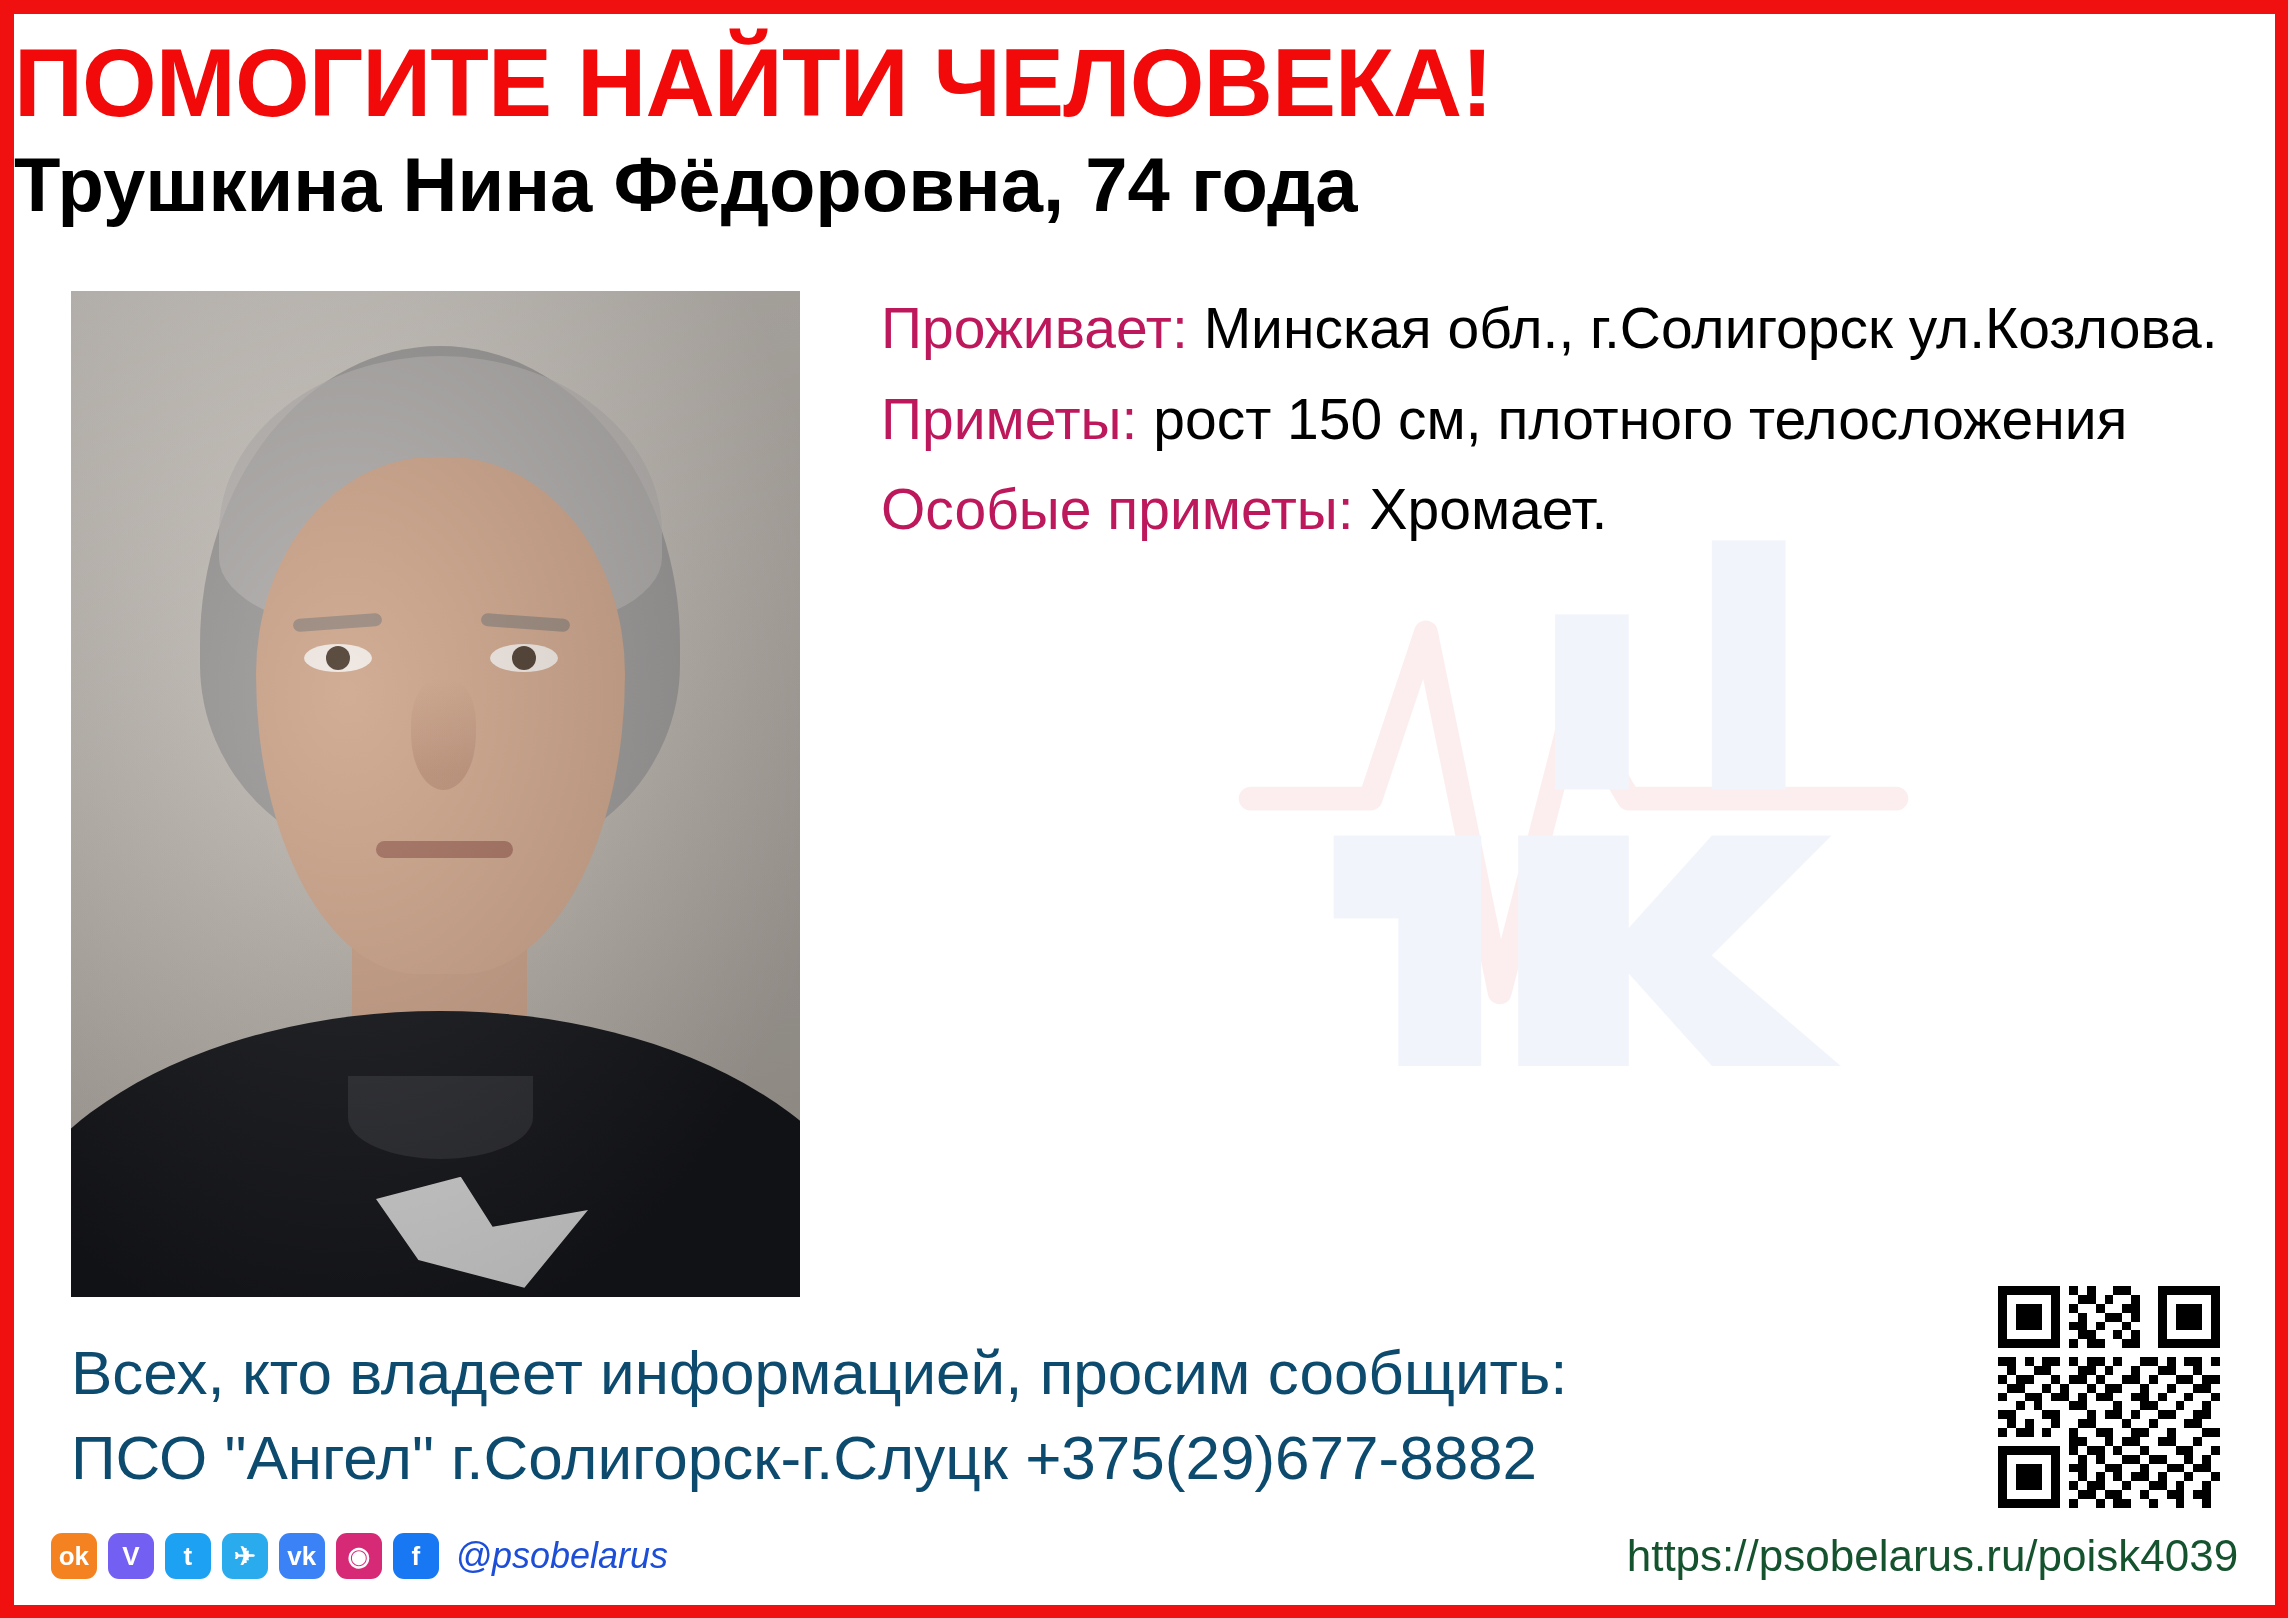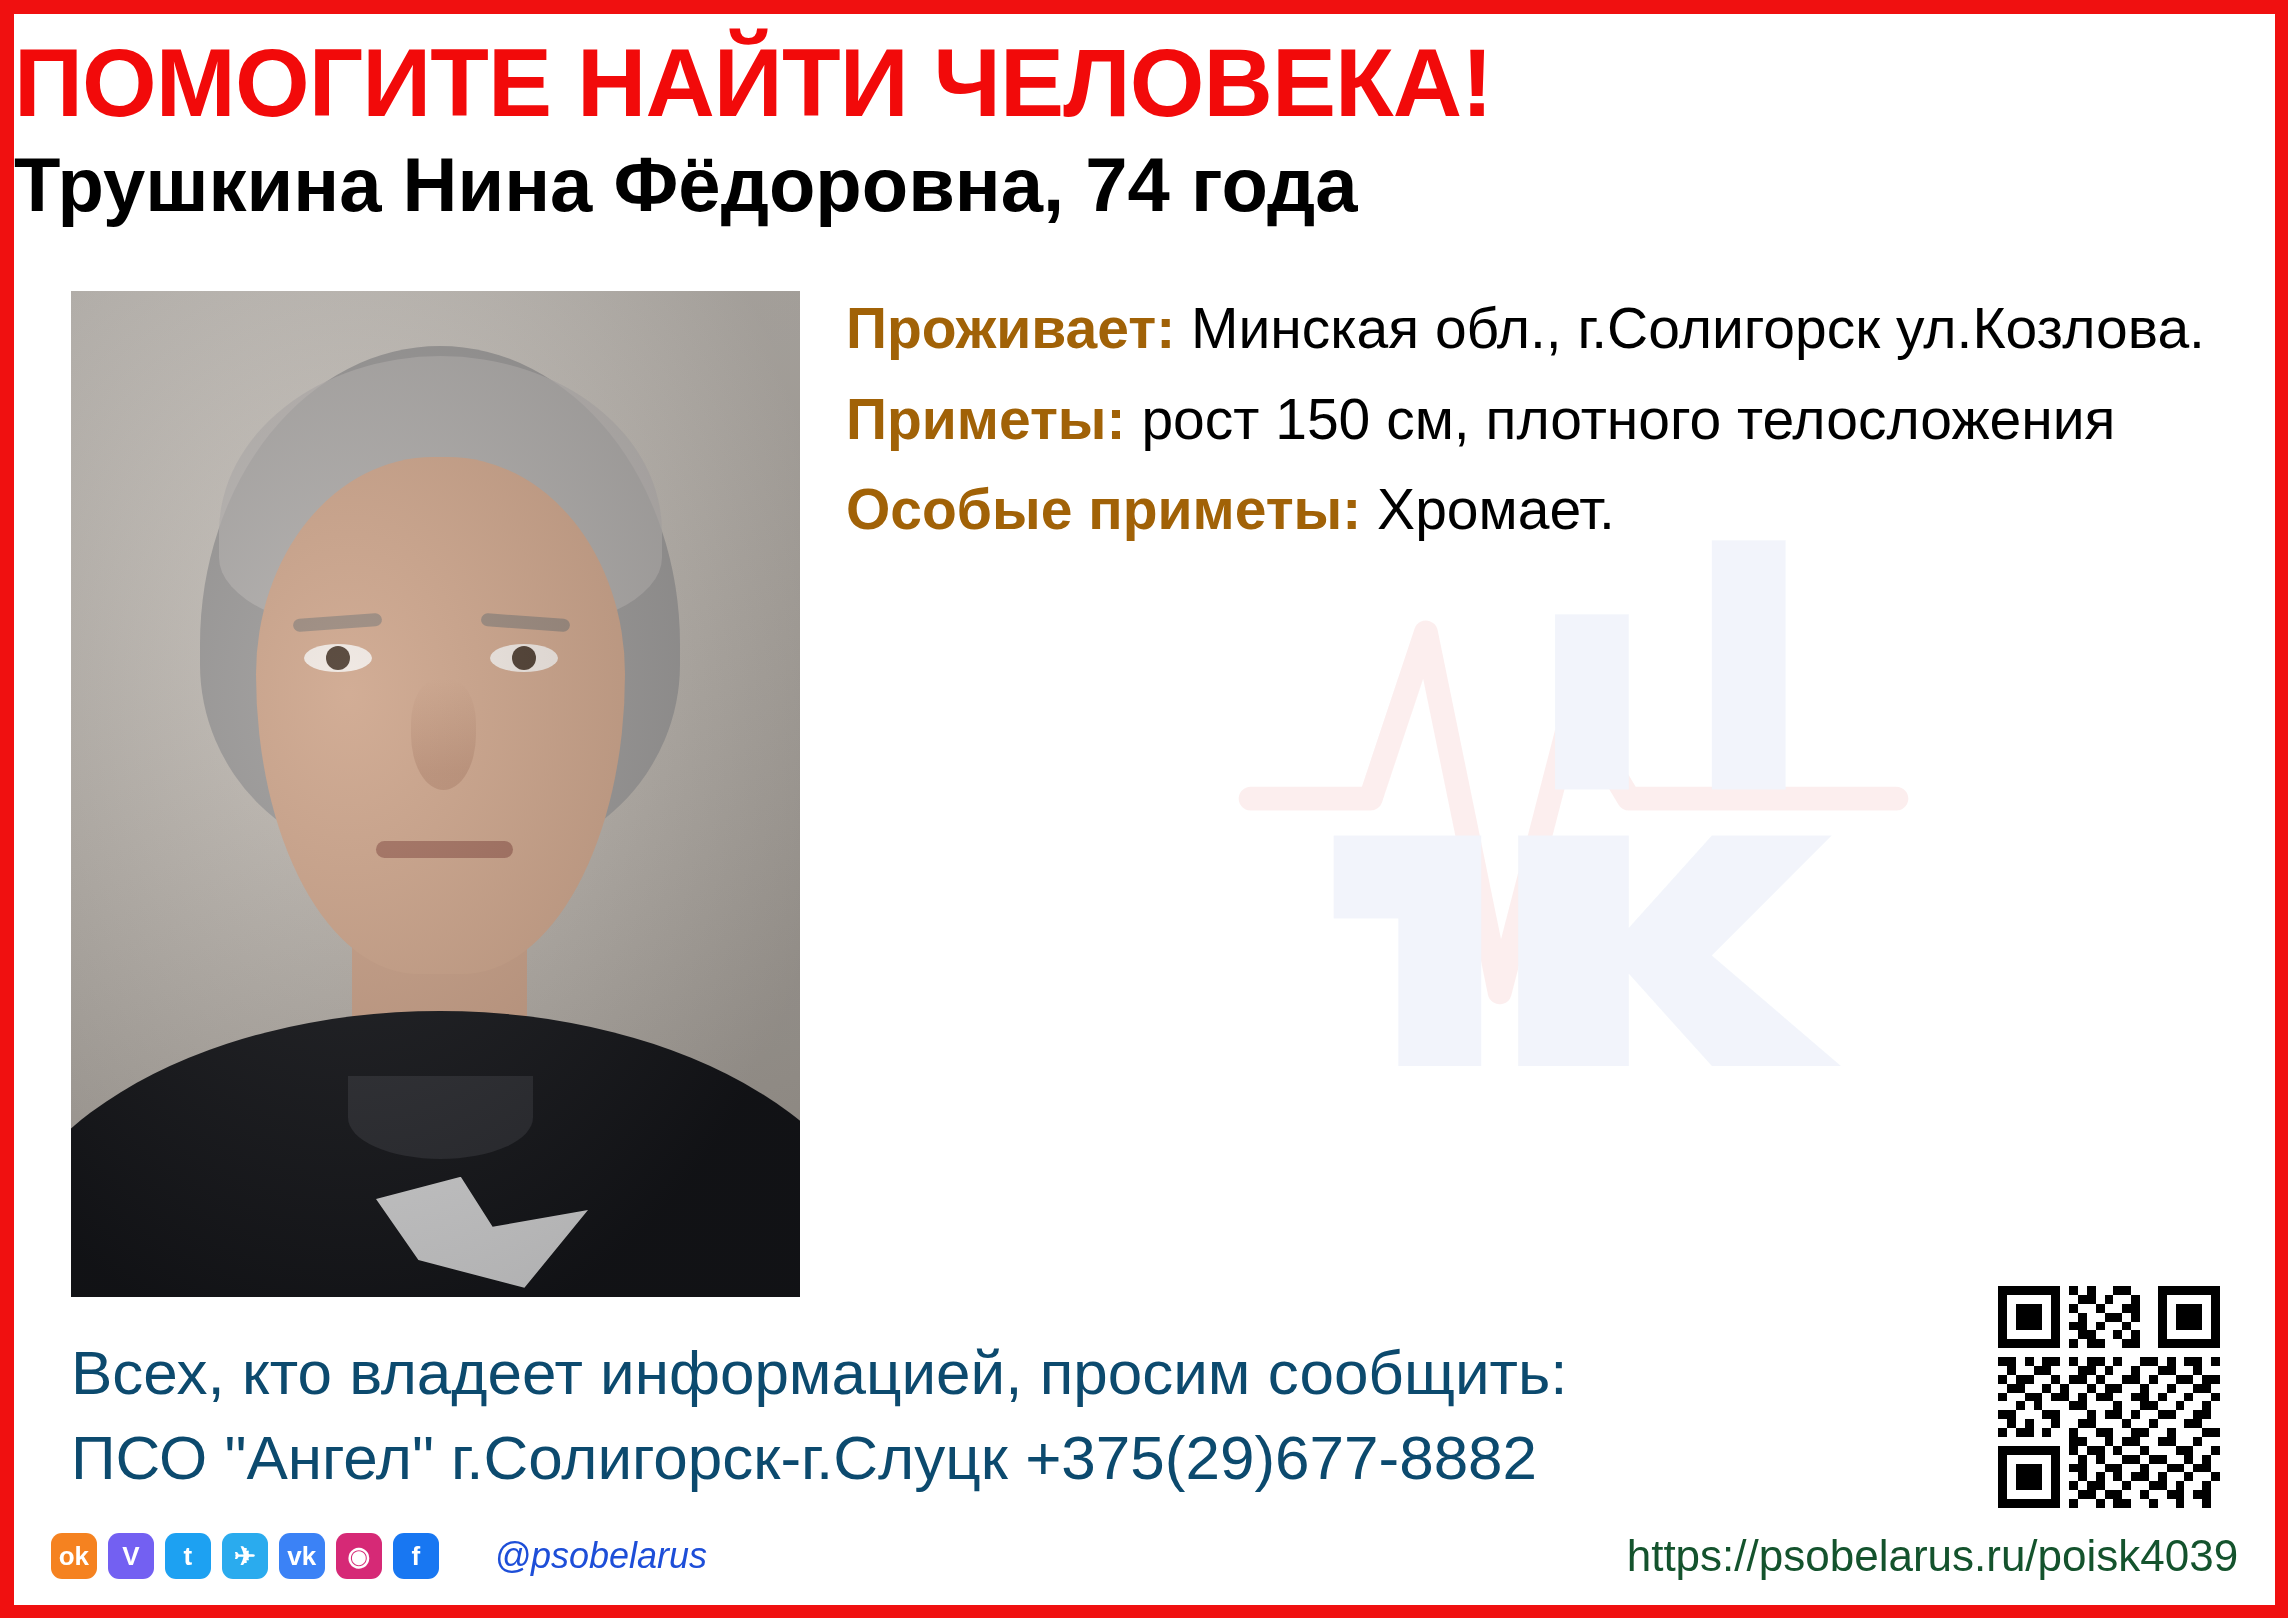--- a/index.html
+++ b/index.html
@@ -210,22 +210,23 @@
     z-index: 2;
   }
 
   .line {
     color: #000000;
     font-size: 57px;
     line-height: 1.30;
     margin: 0 0 16.6px 0;
   }
   .lbl {
-    color: #a16207;
-    font-weight: bold;
+    color: #be185d;
+    font-weight: normal;
+    margin-left: 35px;
   }
 
   .footer {
     position: absolute;
     left: 57px;
     bottom: 100px;
     width: 1846px;
   }
   .footer p {
     margin: 0 0 9.2px 0;
@@ -246,21 +247,20 @@
     position: absolute;
     left: 14.8px;
     right: 14.8px;
     bottom: 14.8px;
     height: 68px;
     background: #ffffff;
     display: flex;
     align-items: center;
     padding: 0 22px;
     box-sizing: border-box;
-    gap: 39px;
   }
   .socials {
     display: flex;
     align-items: center;
     gap: 11px;
   }
   .sico {
     width: 46px;
     height: 46px;
     border-radius: 11px;

